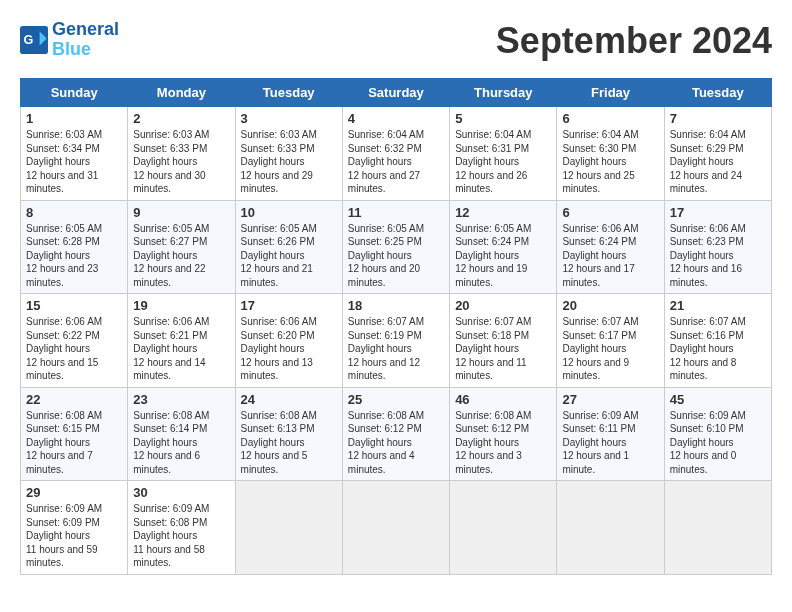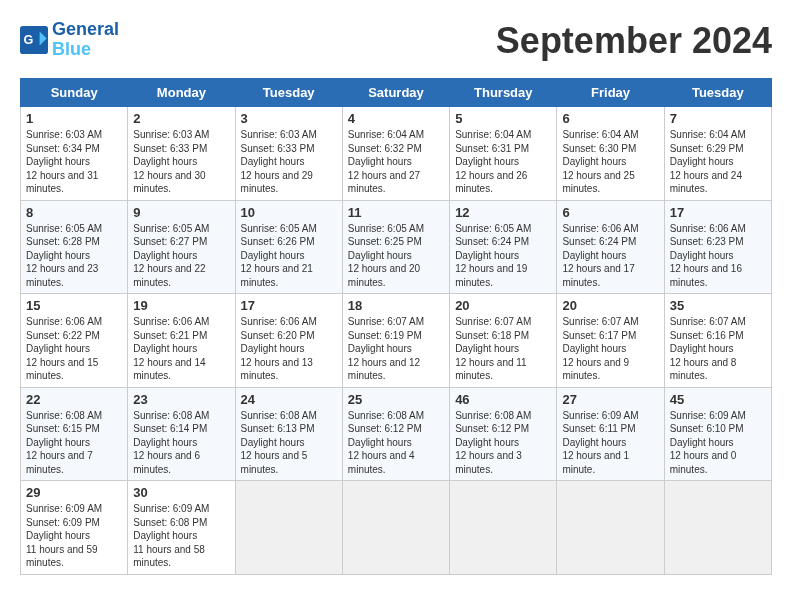--- a/index.html
+++ b/index.html
@@ -201,21 +201,21 @@
         </td>
         <td>
           <span class="day-num">20</span>
           <div class="cell-info">Sunrise: 6:07 AM<br>Sunset: 6:18 PM<br>Daylight hours<br>12 hours and 11 minutes.</div>
         </td>
         <td>
           <span class="day-num">20</span>
           <div class="cell-info">Sunrise: 6:07 AM<br>Sunset: 6:17 PM<br>Daylight hours<br>12 hours and 9 minutes.</div>
         </td>
         <td>
-          <span class="day-num">35</span>
+          <span class="day-num">21</span>
           <div class="cell-info">Sunrise: 6:07 AM<br>Sunset: 6:16 PM<br>Daylight hours<br>12 hours and 8 minutes.</div>
         </td>
       </tr>
       <tr>
         <td>
           <span class="day-num">22</span>
           <div class="cell-info">Sunrise: 6:08 AM<br>Sunset: 6:15 PM<br>Daylight hours<br>12 hours and 7 minutes.</div>
         </td>
         <td>
           <span class="day-num">23</span>

